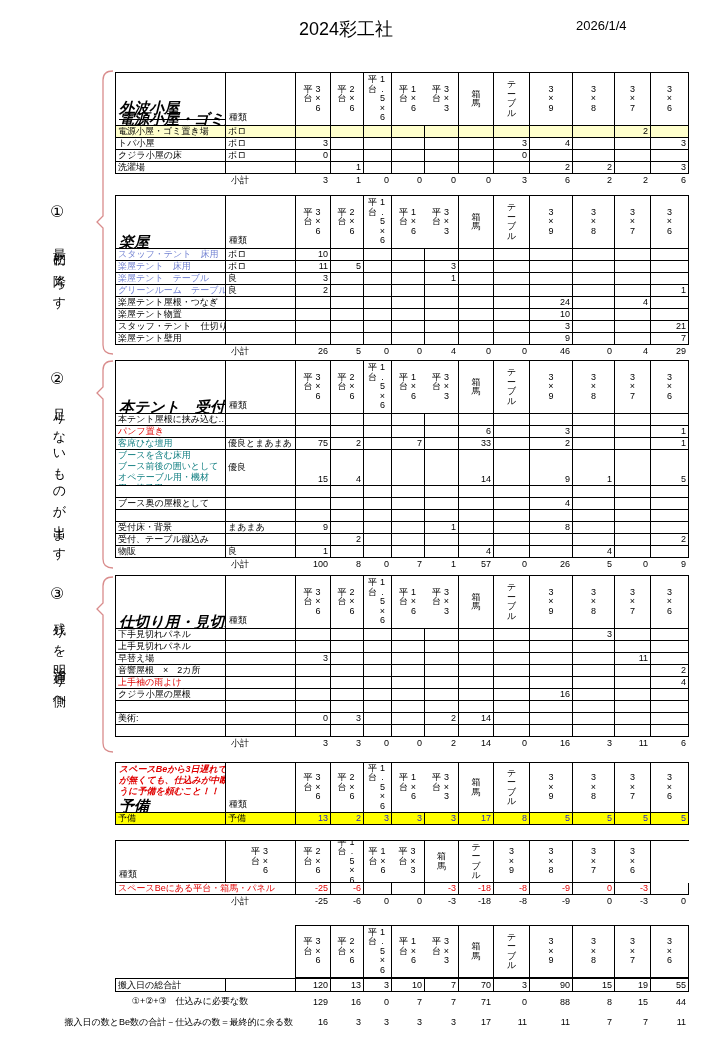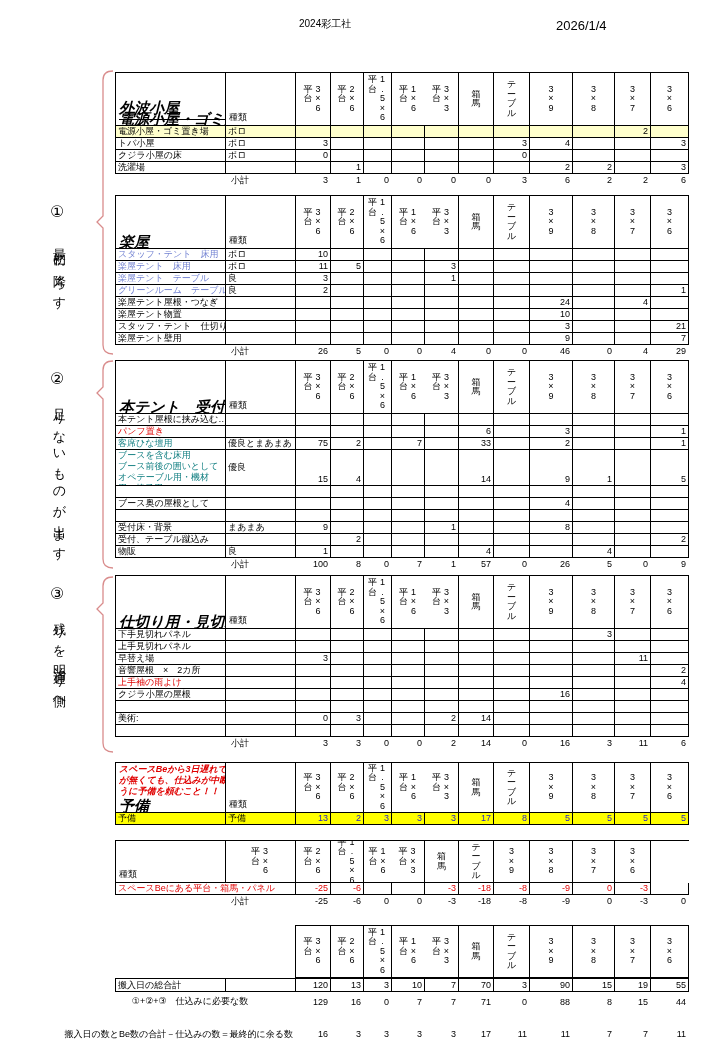--- a/index.html
+++ b/index.html
@@ -1,19 +1,19 @@
 <!DOCTYPE html>
 <html><head>
 <meta charset="utf-8">
 <style>
   html,body{margin:0;padding:0;background:#888;}
   #sheet{position:relative;width:719px;height:1044px;background:#fff;overflow:hidden;
          font-family:"Liberation Sans","DejaVu Sans",sans-serif;color:#000;}
   .abs{position:absolute;}
-  .sheet-title{font-size:10px;}
+  .sheet-title{font-size:18px;}
   .sheet-date{font-size:13px;}
   .twrap{position:absolute;}
   .tbl{display:grid;border-top:1px solid #000;border-left:1px solid #000;background:#fff;}
   .bc{border-right:1px solid #000;border-bottom:1px solid #000;box-sizing:border-box;}
   .nbr{border-right:none;}
   .hwrap{display:flex;align-items:center;justify-content:center;height:100%;overflow:hidden;}
   .vpair{display:flex;align-items:flex-start;}
   .vstack{display:flex;flex-direction:column;align-items:center;}
   .vch{line-height:9.5px;font-size:9px;text-align:center;width:10px;}
   .labelh{display:flex;flex-direction:column;justify-content:flex-end;padding:1px 1px 1px 3px;overflow:hidden;}
@@ -33,21 +33,21 @@
   .n-red{color:#e00000;}
   .circnum{position:absolute;font-size:16px;line-height:16px;}
   .vtext{position:absolute;writing-mode:vertical-rl;font-size:13px;letter-spacing:4px;line-height:17px;}
   .bracket{position:absolute;}
 </style>
 </head>
 <body>
 
 <div id="sheet">
   <div class="abs sheet-title" style="left:299px;top:17px;">2024彩工社</div>
-  <div class="abs sheet-date" style="left:556px;top:18px;">2026/1/4</div>
+  <div class="abs sheet-date" style="left:576px;top:18px;">2026/1/4</div>
 
   <svg class="bracket" style="left:96px;top:70px;" width="18" height="285" viewBox="0 0 18 285">
     <path d="M17,1 Q7,1 7,10 L7,146 L1,152 L7,158 L7,275 Q7,284 17,284" stroke="#d98c8c" stroke-width="1.3" fill="none"></path>
   </svg>
   <svg class="bracket" style="left:96px;top:360px;" width="18" height="209" viewBox="0 0 18 209">
     <path d="M17,1 Q7,1 7,10 L7,27 L1,33 L7,39 L7,199 Q7,208 17,208" stroke="#d98c8c" stroke-width="1.3" fill="none"></path>
   </svg>
   <svg class="bracket" style="left:96px;top:576px;" width="18" height="177" viewBox="0 0 18 177">
     <path d="M17,1 Q7,1 7,10 L7,27 L1,33 L7,39 L7,167 Q7,176 17,176" stroke="#d98c8c" stroke-width="1.3" fill="none"></path>
   </svg>
@@ -1560,21 +1560,21 @@
         <div class="scell">0</div>
         <div class="scell">7</div>
         <div class="scell">7</div>
         <div class="scell">71</div>
         <div class="scell">0</div>
         <div class="scell">88</div>
         <div class="scell">8</div>
         <div class="scell">15</div>
         <div class="scell">44</div>
       </div>
-      <div class="subrow" style="grid-template-columns: 110px 70px 35px 33px 28px 33px 34px 35px 36px 43px 42px 36px 38px; grid-auto-rows: 16px; margin-top: 18px;">
+      <div class="subrow" style="grid-template-columns: 110px 70px 35px 33px 28px 33px 34px 35px 36px 43px 42px 36px 38px; grid-auto-rows: 16px; margin-top: 6px;">
         <div class="scell" style="grid-column: 1 / span 2; overflow: visible; white-space: nowrap;">搬入日の数とBe数の合計－仕込みの数＝最終的に余る数</div>
         <div class="scell">16</div>
         <div class="scell">3</div>
         <div class="scell">3</div>
         <div class="scell">3</div>
         <div class="scell">3</div>
         <div class="scell">17</div>
         <div class="scell">11</div>
         <div class="scell">11</div>
         <div class="scell">7</div>

